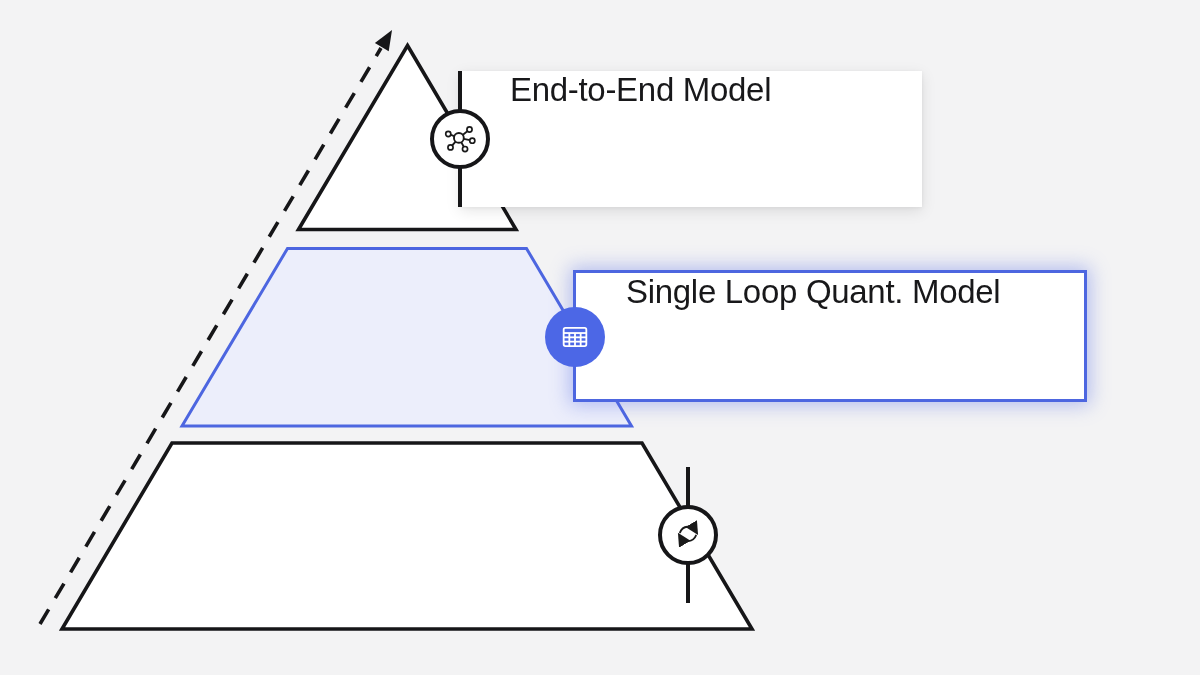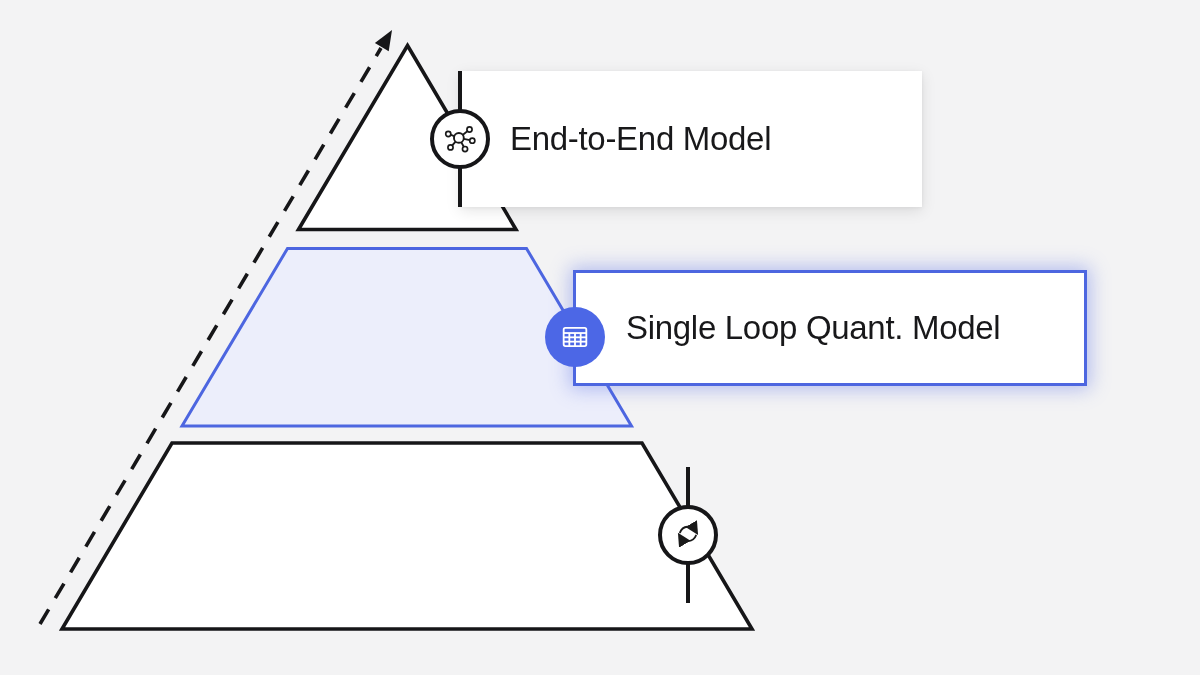--- a/index.html
+++ b/index.html
@@ -8,21 +8,21 @@
   }
   *{box-sizing:border-box;margin:0;padding:0}
   html,body{width:1200px;height:675px;overflow:hidden}
   body{background:var(--bg);font-family:"Liberation Sans",sans-serif}
   .canvas{position:relative;width:1200px;height:675px;background:var(--bg)}
   .pyramid-svg{position:absolute;left:0;top:0;z-index:0}
   .tier{fill:#ffffff;stroke:var(--stroke);stroke-width:3.6px;stroke-linejoin:miter}
   .tier.highlight{fill:var(--highlight-fill);stroke:var(--accent);stroke-width:3px}
   .dash-line{stroke:var(--stroke);stroke-width:3.6px;stroke-dasharray:17 13;fill:none}
   .arrow-head{fill:var(--stroke)}
-  .card{position:absolute;background:var(--card);display:flex;align-items:center;
+  .card{position:absolute;background:var(--card);display:flex;
         padding-left:50px;z-index:2;
         box-shadow:0 4px 14px rgba(0,0,0,.10),0 1px 4px rgba(0,0,0,.06)}
   .card .label{font-size:33px;color:var(--text);letter-spacing:-.3px;white-space:nowrap}
   .card.highlight{border:3px solid var(--accent);
         box-shadow:0 0 18px 3px rgba(83,105,230,.40)}
   .stem{position:absolute;width:4px;background:var(--stroke);z-index:3}
   .badge{position:absolute;width:60px;height:60px;border-radius:50%;z-index:4;
          display:flex;align-items:center;justify-content:center;background:#fff}
   .badge.outlined{border:4.5px solid var(--stroke)}
   .badge.filled{background:var(--accent-circle)}
@@ -57,21 +57,21 @@
         <circle cx="16" cy="16" r="4.4" fill="#ffffff"></circle>
         <circle cx="25.5" cy="8.5" r="2.3" fill="#ffffff" stroke-width="1.5"></circle>
         <circle cx="28" cy="18.5" r="2.3" fill="#ffffff" stroke-width="1.5"></circle>
         <circle cx="21.5" cy="26" r="2.3" fill="#ffffff" stroke-width="1.5"></circle>
         <circle cx="8.5" cy="24.5" r="2.3" fill="#ffffff" stroke-width="1.5"></circle>
         <circle cx="6.5" cy="12.5" r="2.3" fill="#ffffff" stroke-width="1.5"></circle>
       </g>
     </svg>
   </div>
 
-  <div class="card highlight" style="left:573px;top:270px;width:514px;height:116px">
+  <div class="card highlight" style="left:573px;top:270px;width:514px;height:132px">
     <span class="label">Single Loop Quant. Model</span>
   </div>
   <div class="badge filled" style="left:545px;top:307px">
     <svg width="34" height="34" viewBox="0 0 30 30">
       <g stroke="#ffffff" stroke-width="1.6" fill="none" stroke-linejoin="round">
         <rect x="5" y="7" width="20" height="16" rx="1.5"></rect>
         <line x1="5" y1="11.5" x2="25" y2="11.5"></line>
         <line x1="5" y1="15.3" x2="25" y2="15.3"></line>
         <line x1="5" y1="19.1" x2="25" y2="19.1"></line>
         <line x1="10" y1="11.5" x2="10" y2="23"></line>

